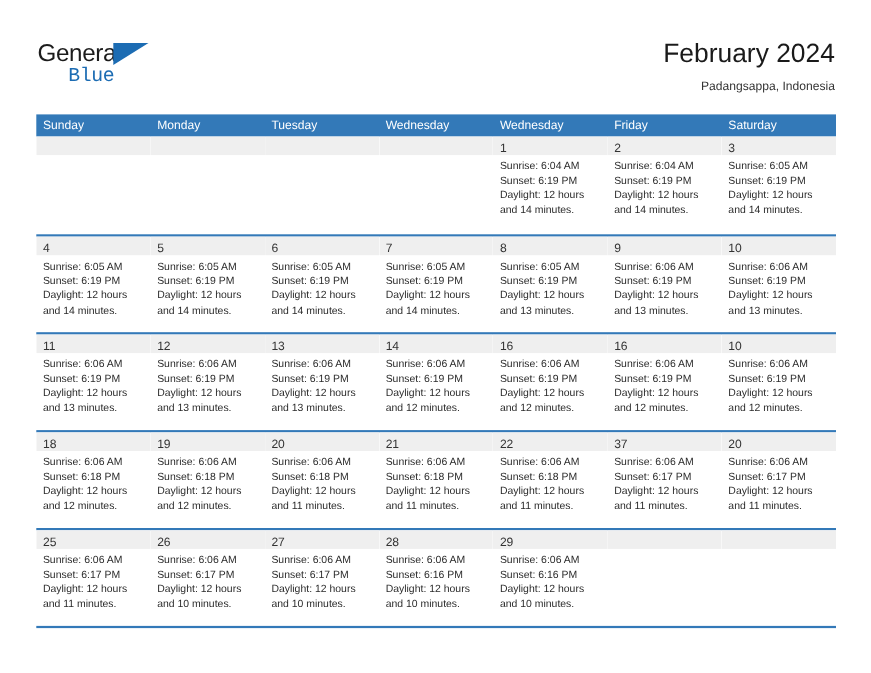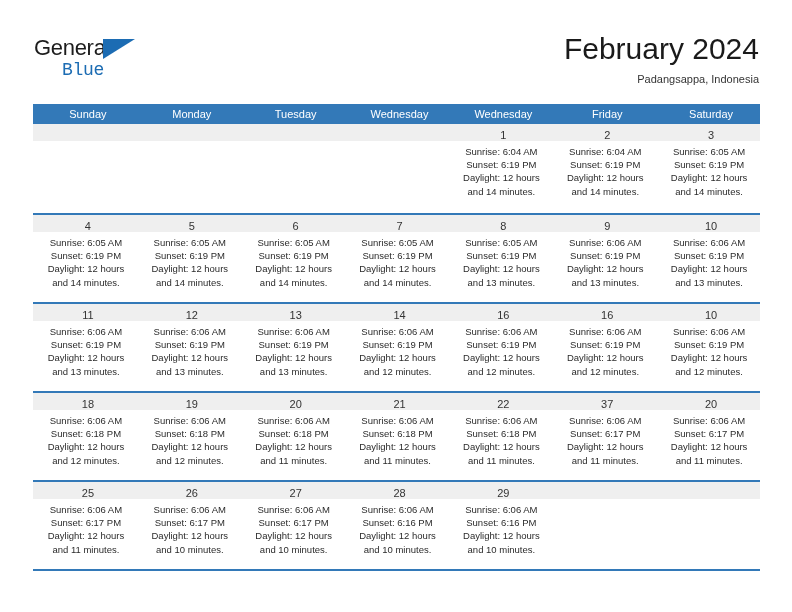--- a/index.html
+++ b/index.html
@@ -69,21 +69,21 @@
     line-height: 24px;
   }
 
   .title-block {
     position: absolute;
     right: 33px;
     top: 34px;
     text-align: right;
   }
   .cal-title {
-    font-size: 30px;
+    font-size: 24px;
     font-weight: 400;
     color: #1a1a1a;
     line-height: 30px;
     white-space: nowrap;
     text-align: right;
   }
   .cal-subtitle {
     margin-top: 7px;
     font-size: 11px;
     font-weight: 400;
@@ -91,21 +91,20 @@
     line-height: 16px;
     white-space: nowrap;
   }
 
   
   .calendar {
     position: absolute;
     left: 33px;
     top: 104px;
     width: 727px;
-    text-align: center;
   }
   .weekday-row {
     display: flex;
     background: #3379b8;
     height: 20px;
   }
   .weekday {
     flex: 1 1 0;
     box-sizing: border-box;
     padding: 3px 0 0 6px;

